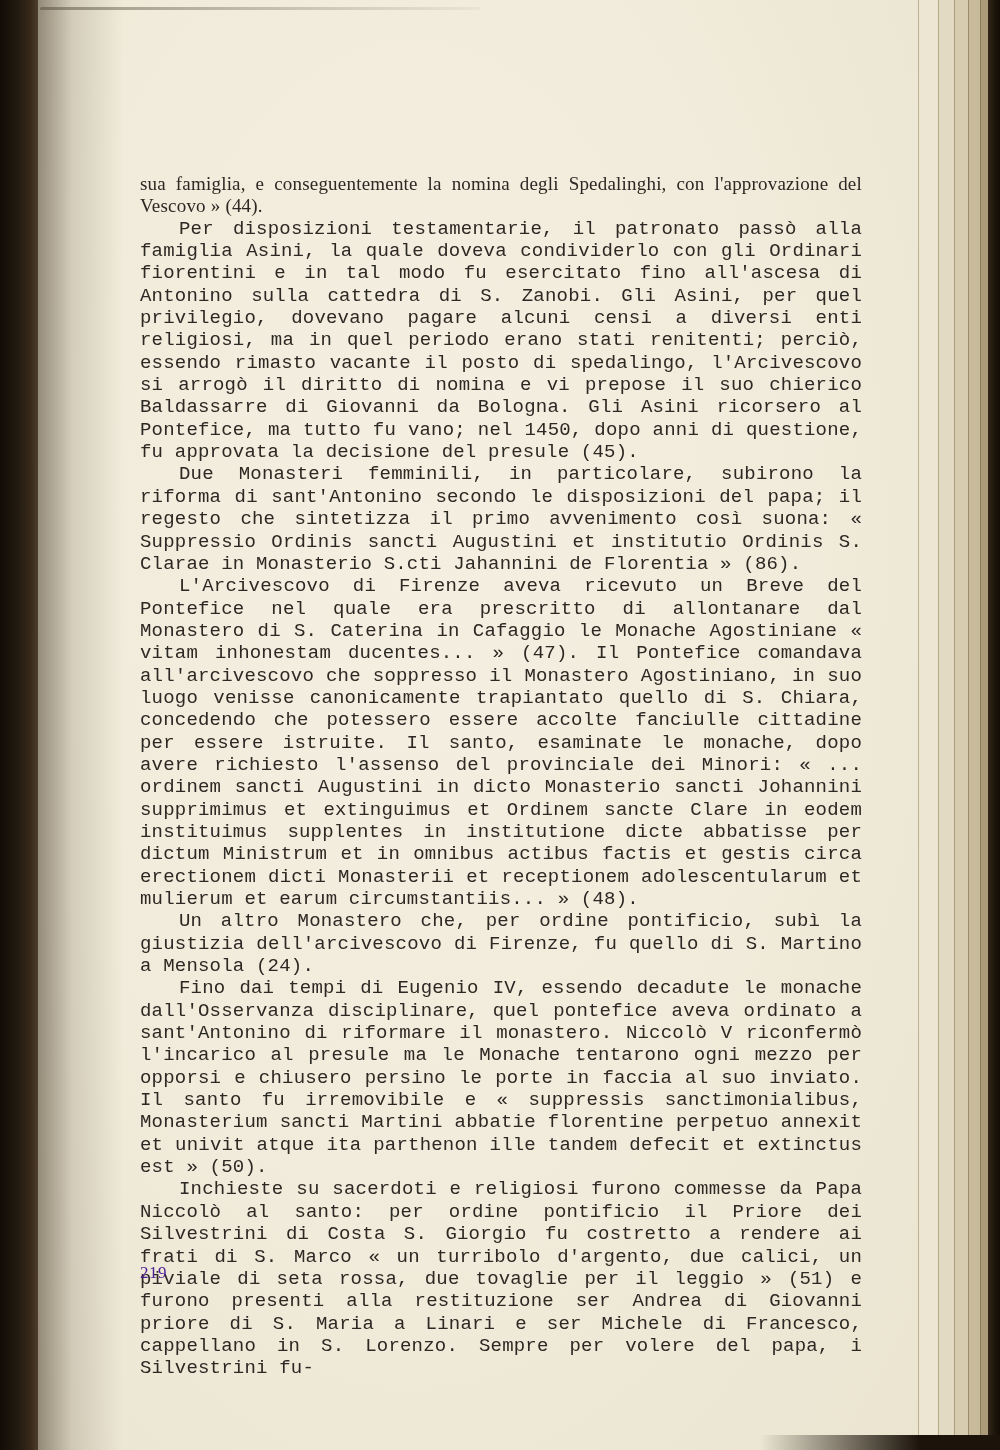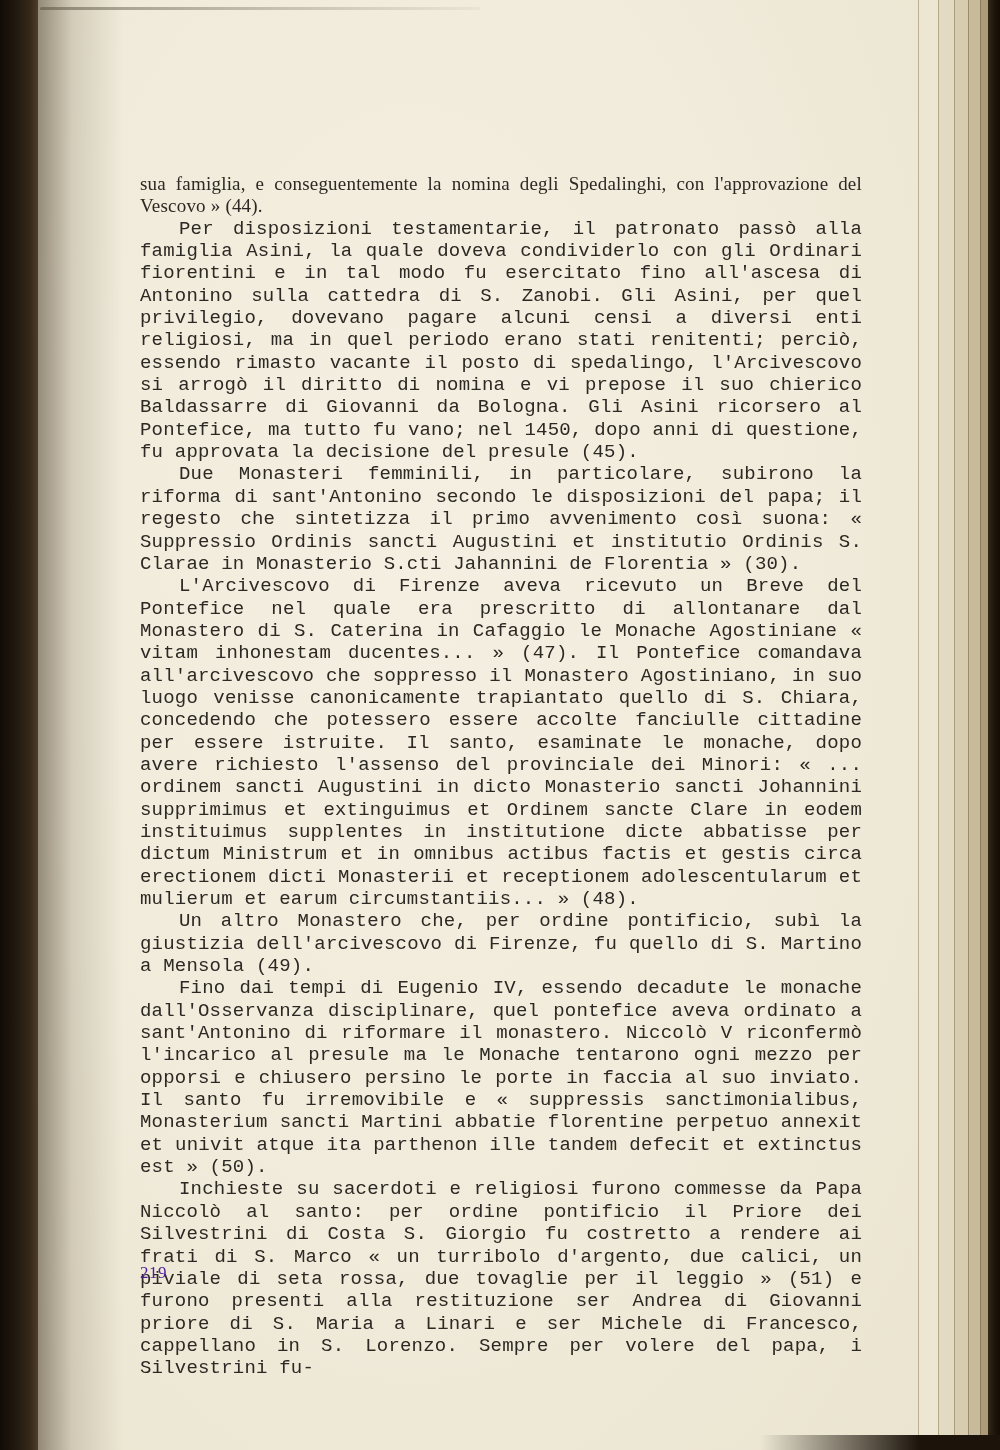--- a/index.html
+++ b/index.html
@@ -110,23 +110,23 @@
 </head>
 <body>
 
 <div class="scan">
 
   <div class="page-surface"></div>
 
   <div class="text-block">
     <p class="para no-indent">sua famiglia, e conseguentemente la nomina degli Spedalinghi, con l'approvazione del Vescovo » (44).</p>
     <p class="para indent">Per disposizioni testamentarie, il patronato passò alla famiglia Asini, la quale doveva condividerlo con gli Ordinari fiorentini e in tal modo fu esercitato fino all'ascesa di Antonino sulla cattedra di S. Zanobi. Gli Asini, per quel privilegio, dovevano pagare alcuni censi a diversi enti religiosi, ma in quel periodo erano stati renitenti; perciò, essendo rimasto vacante il posto di spedalingo, l'Arcivescovo si arrogò il diritto di nomina e vi prepose il suo chierico Baldassarre di Giovanni da Bologna. Gli Asini ricorsero al Pontefice, ma tutto fu vano; nel 1450, dopo anni di questione, fu approvata la decisione del presule (45).</p>
-    <p class="para indent">Due Monasteri femminili, in particolare, subirono la riforma di sant'Antonino secondo le disposizioni del papa; il regesto che sintetizza il primo avvenimento così suona: « Suppressio Ordinis sancti Augustini et institutio Ordinis S. Clarae in Monasterio S.cti Jahannini de Florentia » (30).</p>
+    <p class="para indent">Due Monasteri femminili, in particolare, subirono la riforma di sant'Antonino secondo le disposizioni del papa; il regesto che sintetizza il primo avvenimento così suona: « Suppressio Ordinis sancti Augustini et institutio Ordinis S. Clarae in Monasterio S.cti Jahannini de Florentia » (86).</p>
     <p class="para indent">L'Arcivescovo di Firenze aveva ricevuto un Breve del Pontefice nel quale era prescritto di allontanare dal Monastero di S. Caterina in Cafaggio le Monache Agostiniane « vitam inhonestam ducentes... » (47). Il Pontefice comandava all'arcivescovo che soppresso il Monastero Agostiniano, in suo luogo venisse canonicamente trapiantato quello di S. Chiara, concedendo che potessero essere accolte fanciulle cittadine per essere istruite. Il santo, esaminate le monache, dopo avere richiesto l'assenso del provinciale dei Minori: « ... ordinem sancti Augustini in dicto Monasterio sancti Johannini supprimimus et extinguimus et Ordinem sancte Clare in eodem instituimus supplentes in institutione dicte abbatisse per dictum Ministrum et in omnibus actibus factis et gestis circa erectionem dicti Monasterii et receptionem adolescentularum et mulierum et earum circumstantiis... » (48).</p>
-    <p class="para indent">Un altro Monastero che, per ordine pontificio, subì la giustizia dell'arcivescovo di Firenze, fu quello di S. Martino a Mensola (49).</p>
+    <p class="para indent">Un altro Monastero che, per ordine pontificio, subì la giustizia dell'arcivescovo di Firenze, fu quello di S. Martino a Mensola (24).</p>
     <p class="para indent">Fino dai tempi di Eugenio IV, essendo decadute le monache dall'Osservanza disciplinare, quel pontefice aveva ordinato a sant'Antonino di riformare il monastero. Niccolò V riconfermò l'incarico al presule ma le Monache tentarono ogni mezzo per opporsi e chiusero persino le porte in faccia al suo inviato. Il santo fu irremovibile e « suppressis sanctimonialibus, Monasterium sancti Martini abbatie florentine perpetuo annexit et univit atque ita parthenon ille tandem defecit et extinctus est » (50).</p>
     <p class="para indent">Inchieste su sacerdoti e religiosi furono commesse da Papa Niccolò al santo: per ordine pontificio il Priore dei Silvestrini di Costa S. Giorgio fu costretto a rendere ai frati di S. Marco « un turribolo d'argento, due calici, un piviale di seta rossa, due tovaglie per il leggio » (51) e furono presenti alla restituzione ser Andrea di Giovanni priore di S. Maria a Linari e ser Michele di Francesco, cappellano in S. Lorenzo. Sempre per volere del papa, i Silvestrini fu-</p>
   </div>
 
   <div class="page-number">219</div>
 
   <div class="spine"></div>
   <div class="gutter"></div>
 
   <div class="edges">

